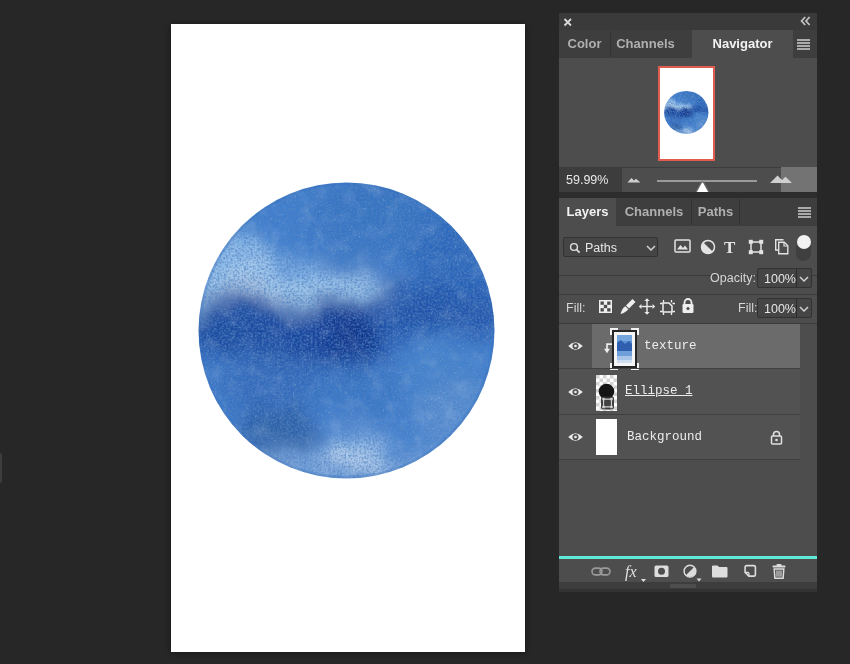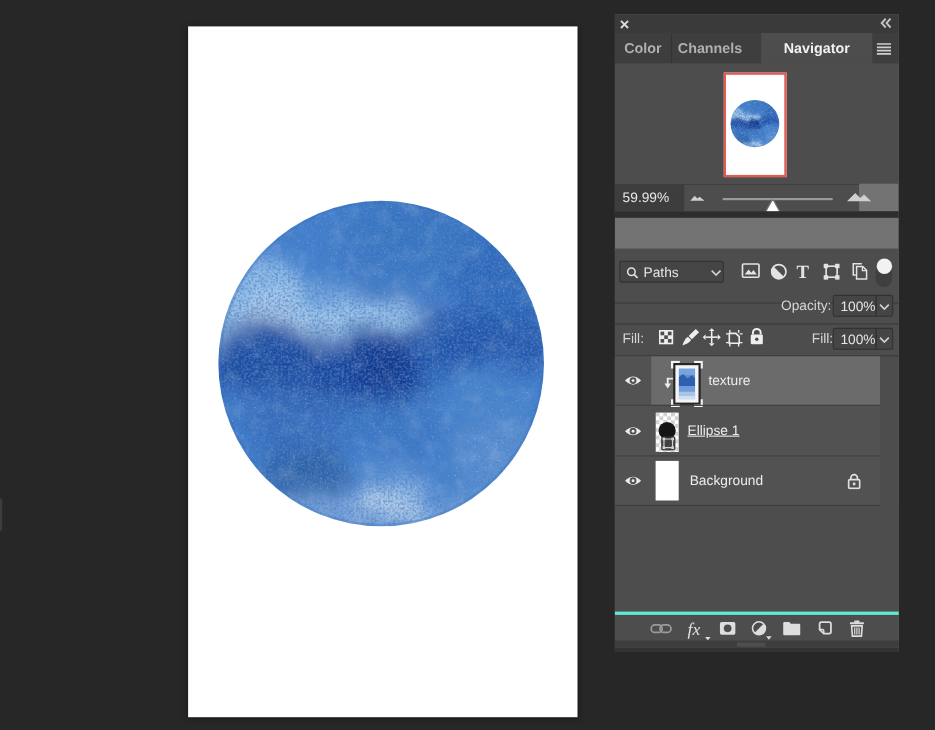--- a/index.html
+++ b/index.html
@@ -25,21 +25,21 @@
   .tabbar2{left:0;top:185px;width:258px;height:28px;background:#3e3e3e;}
   .body2{left:0;top:213px;width:258px;height:330px;background:#4d4d4d;}
   
   .kindbox{position:absolute;left:4px;top:11px;width:95px;height:20px;background:#454545;
     border:1px solid #323232;border-radius:2px;color:#e6e6e6;font-size:12.5px;line-height:18px;}
   .row2{position:absolute;left:0;top:36px;width:258px;height:1px;background:#3a3a3a;}
   .selbox{position:absolute;background:#454545;border:1px solid #323232;border-radius:2px;
     color:#e6e6e6;font-size:12.5px;}
   .lbl{position:absolute;color:#d6d6d6;font-size:12.5px;}
   .layers{position:absolute;left:0;top:98px;width:241px;height:136px;background:#525252;}
-  .lrow{position:absolute;left:0;width:286px;}
+  .lrow{position:absolute;left:0;width:286px;font-family:Liberation Mono, monospace;}
   .ldiv{position:absolute;left:0;width:241px;height:1px;background:#404040;}
   .lname{position:absolute;color:#ececec;font-size:12.5px;}
   .toolbar{left:0;top:543px;width:258px;height:26px;background:#4d4d4d;border-top:3px solid #5eead4;}
   .bstrip{left:0;top:569px;width:258px;height:7px;background:#3d3d3d;}
   .bedge{left:0;top:576px;width:258px;height:3px;background:#323232;}
   .grip{position:absolute;left:111px;top:2px;width:26px;height:4px;background:#4e4e4e;border-radius:1px;}
 </style>
 </head>
 <body>
 <div id="stage">
@@ -149,20 +149,35 @@
     <div class="abs zoombar">
       <div class="zoomval">59.99%</div>
       <svg width="195" height="27" style="position:absolute;left:63px;top:0;overflow:visible">
         <path d="M5.5 14.5 L9.5 10 L12 12.5 L14 10.8 L18.5 14.5 Z" fill="#cfcfcf"></path>
         <rect x="35" y="12" width="100" height="2" fill="#9a9a9a"></rect>
         <path d="M148 15 L155.5 7.5 L160 12 L163.5 8.8 L170 15 Z" fill="#cfcfcf"></path>
         <path d="M74.5 23.5 L79.3 14.8 Q80.5 13 81.7 14.8 L86.5 23.5 Q87.3 25.2 85.3 25.2 L75.7 25.2 Q73.7 25.2 74.5 23.5 Z" fill="#ffffff" stroke="#6e6e6e" stroke-width="1.2" stroke-linejoin="round"></path>
       </svg>
     </div>
     <div class="abs gap2"></div>
+    <div class="abs tabbar2">
+      <div class="tab active" style="left:0;width:57px;">Layers</div>
+      <div class="tab" style="left:58px;width:74px;">Channels</div>
+      <div class="tdiv" style="left:132px;"></div>
+      <div class="tab" style="left:133px;width:47px;">Paths</div>
+      <div class="tdiv" style="left:180px;"></div>
+      <svg width="14" height="11" style="position:absolute;left:239px;top:9px">
+        <g stroke="#cfcfcf" stroke-width="1.5">
+          <line x1="0" y1="1" x2="13" y2="1"></line>
+            <line x1="0" y1="4" x2="13" y2="4"></line>
+          <line x1="0" y1="7" x2="13" y2="7"></line>
+            <line x1="0" y1="10" x2="13" y2="10"></line>
+        </g>
+      </svg>
+    </div>
     <div class="abs body2">
 
       <div class="kindbox">
         <svg width="12" height="12" style="position:absolute;left:5px;top:4px">
           <circle cx="5" cy="5" r="3.4" fill="none" stroke="#e0e0e0" stroke-width="1.4"></circle>
           <line x1="7.6" y1="7.6" x2="10.6" y2="10.6" stroke="#e0e0e0" stroke-width="1.6"></line>
         </svg>
         <span style="position:absolute;left:21px;top:1px;">Paths</span>
         <svg width="10" height="6" style="position:absolute;left:82px;top:7px">
           <path d="M1 1 L5 5 L9 1" stroke="#d0d0d0" stroke-width="1.5" fill="none"></path>

